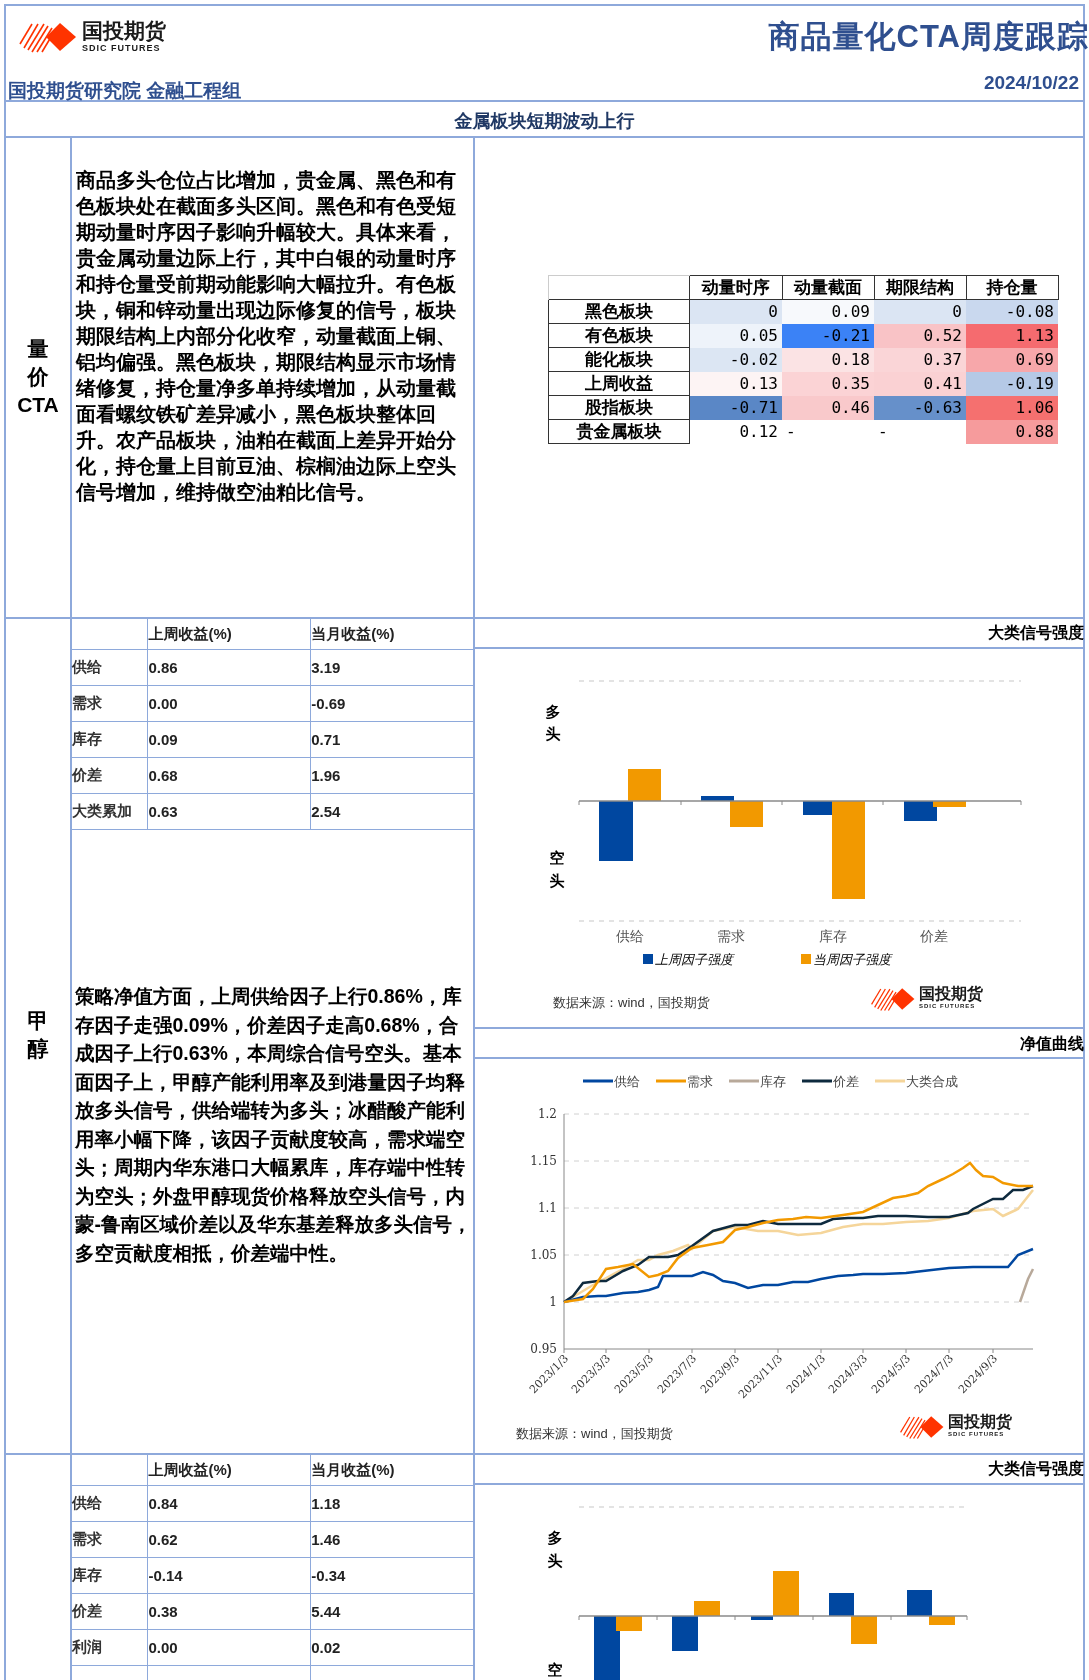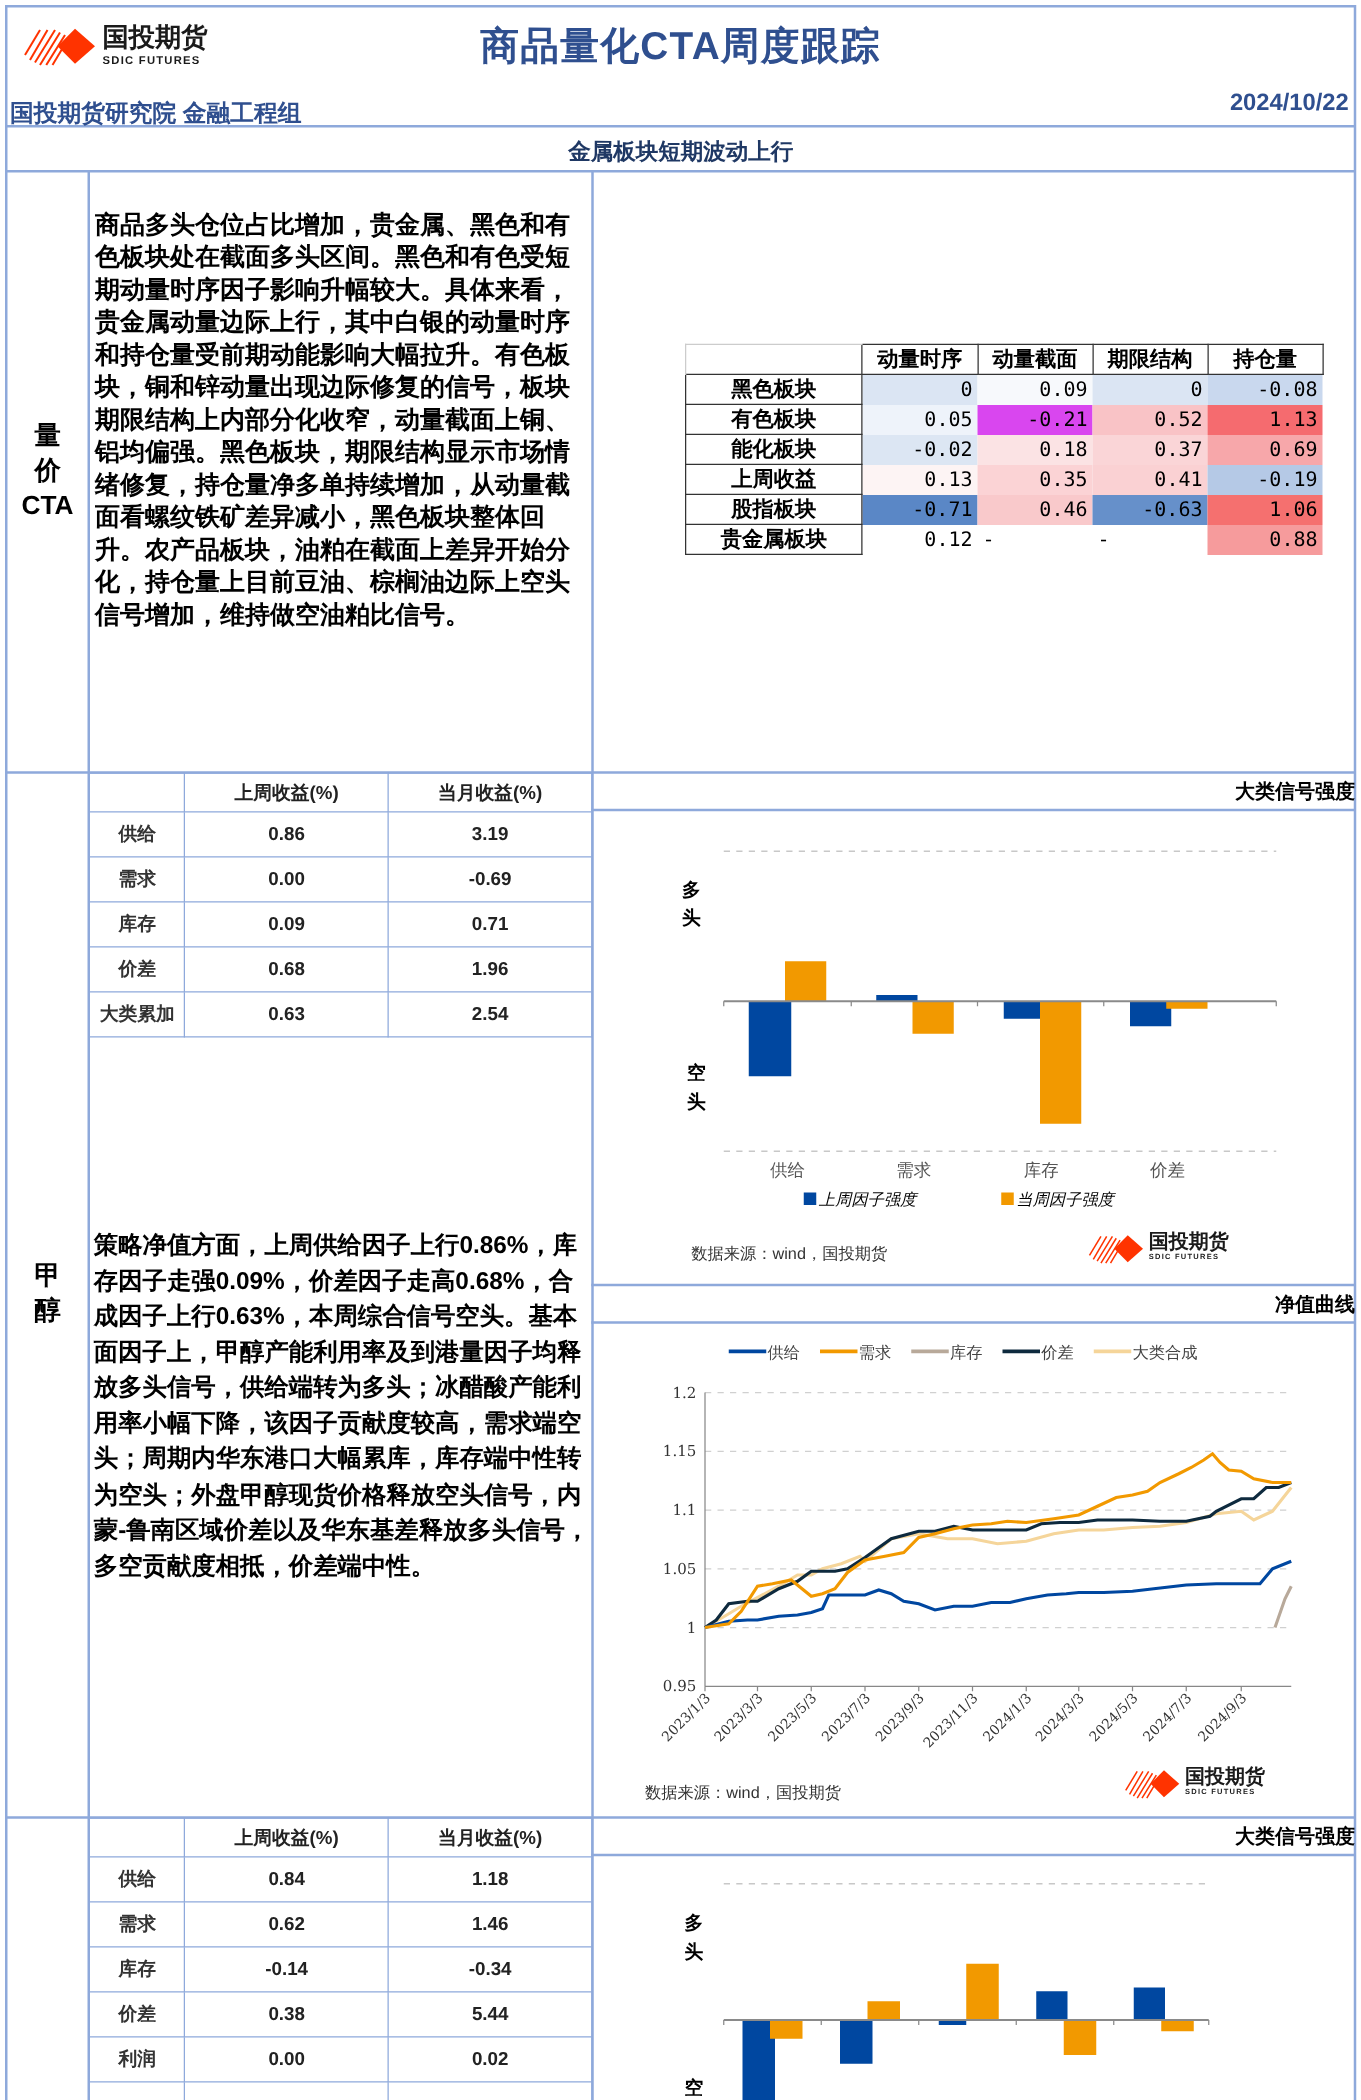--- a/index.html
+++ b/index.html
@@ -1,27 +1,27 @@
 <!DOCTYPE html>
 <html><head>
 <meta charset="utf-8">
 <style>
   html,body{margin:0;padding:0;background:#ffffff;}
   body{width:1089px;height:1680px;position:relative;overflow:hidden;font-family:"Liberation Sans","DejaVu Sans",sans-serif;color:#000;}
   .abs{position:absolute;}
   .hl{position:absolute;height:0;border-top:2px solid #8ea9db;}
   .vl{position:absolute;width:0;border-left:2px solid #8ea9db;}
-  .title{left:0;width:1089px;top:16px;text-align:center;font-size:31px;font-weight:bold;color:#2f4f8f;letter-spacing:1px;}
+  .title{left:0;width:1089px;top:16px;text-align:right;font-size:31px;font-weight:bold;color:#2f4f8f;letter-spacing:1px;}
   .org{left:8px;top:78px;font-size:19px;color:#2f4f8f;font-weight:bold;}
   .date{right:10px;top:72px;font-size:19px;color:#2f4f8f;font-weight:bold;}
   .headline{left:0;width:1089px;top:109px;text-align:center;font-size:18px;font-weight:bold;color:#1f3864;}
   .sidelabel{font-size:21px;font-weight:bold;text-align:center;line-height:28px;width:68px;}
   .para{font-size:20px;font-weight:bold;line-height:26px;color:#000000;}
   table.ret{position:absolute;border-collapse:collapse;font-size:15px;}
-  table.ret td{border:1.5px solid #8ea9db;text-align:center;height:35px;padding:0;color:#222;font-weight:bold;}
+  table.ret td{border:1.5px solid #8ea9db;text-align:left;height:35px;padding:0;color:#222;font-weight:bold;}
   table.ret td.lbl{color:#333;}
   .panelTitle{font-size:16px;font-weight:bold;text-align:right;}
   .logo{position:absolute;display:flex;}
   .logo .cn{font-weight:bold;color:#1a1a1a;line-height:1;}
   .logo .en{font-weight:bold;color:#1a1a1a;letter-spacing:1px;line-height:1;}
   table.heat{position:absolute;border-collapse:collapse;font-family:"DejaVu Sans Mono","Liberation Mono",monospace;margin-left:40px;}
   table.heat td{height:22px;font-size:16px;padding:0 4px;}
   table.heat td.hdr{font-family:"DejaVu Sans",sans-serif;font-weight:bold;text-align:center;border:1.5px solid #333;font-size:17px;}
   table.heat td.rowlbl{font-family:"DejaVu Sans",sans-serif;font-weight:bold;text-align:center;border:1.5px solid #333;font-size:17px;width:132px;}
   table.heat td.val{text-align:right;width:84px;}
@@ -87,21 +87,21 @@
   <tr>
     <td class="rowlbl">黑色板块</td>
     <td class="val" style="background:#dbe5f3">0</td>
     <td class="val" style="background:#f7f9fc">0.09</td>
     <td class="val" style="background:#dbe5f3">0</td>
     <td class="val" style="background:#c9d8ee">-0.08</td>
   </tr>
   <tr>
     <td class="rowlbl">有色板块</td>
     <td class="val" style="background:#eef3fa">0.05</td>
-    <td class="val" style="background:#d946ef">-0.21</td>
+    <td class="val" style="background:#3b82f6">-0.21</td>
     <td class="val" style="background:#f9c3c6">0.52</td>
     <td class="val" style="background:#f56b6f">1.13</td>
   </tr>
   <tr>
     <td class="rowlbl">能化板块</td>
     <td class="val" style="background:#dce6f3">-0.02</td>
     <td class="val" style="background:#fbe3e4">0.18</td>
     <td class="val" style="background:#fad5d7">0.37</td>
     <td class="val" style="background:#f7a7aa">0.69</td>
   </tr>

